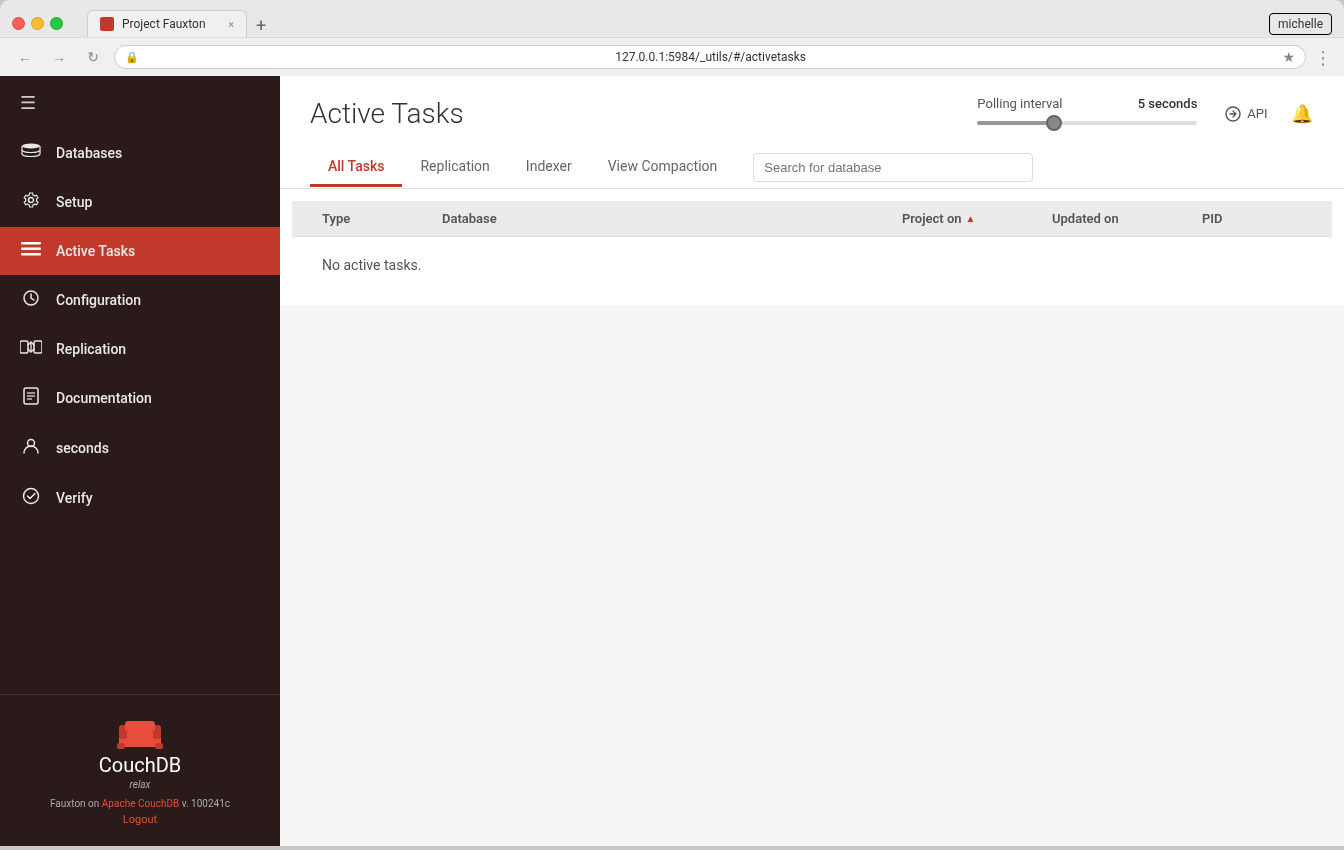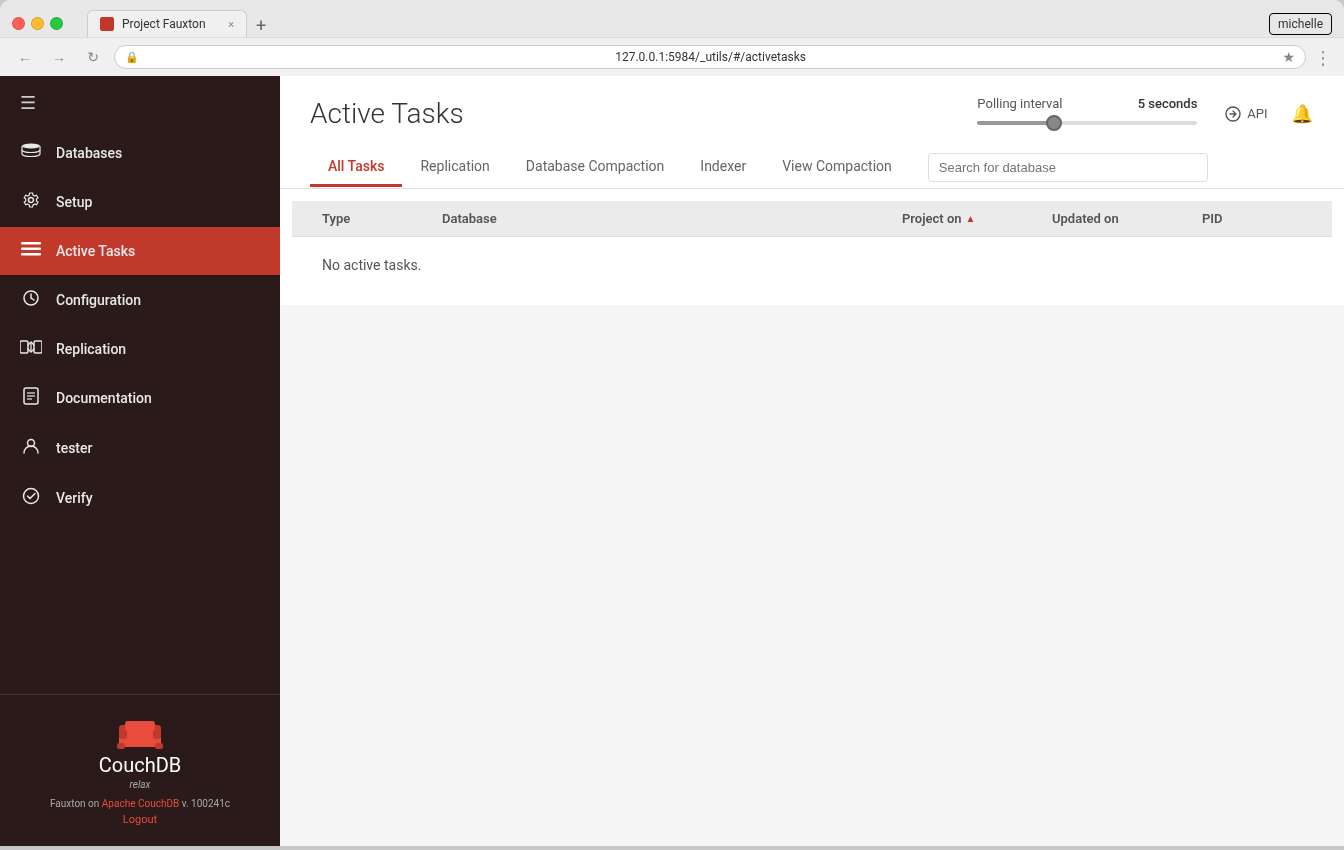--- a/index.html
+++ b/index.html
@@ -465,21 +465,21 @@
         </span>
         <span>Documentation</span>
       </div>
       <div class="sidebar-item">
         <span class="s-icon">
           <svg width="18" height="18" viewBox="0 0 18 18" fill="none">
             <circle cx="9" cy="6" r="3.5" stroke="#e8e8e8" stroke-width="1.5"></circle>
             <path d="M2 16c0-3.87 3.13-7 7-7s7 3.13 7 7" stroke="#e8e8e8" stroke-width="1.5" stroke-linecap="round"></path>
           </svg>
         </span>
-        <span>tester</span>
+        <span>seconds</span>
       </div>
       <div class="sidebar-item">
         <span class="s-icon">
           <svg width="18" height="18" viewBox="0 0 18 18" fill="none">
             <circle cx="9" cy="9" r="7.5" stroke="#e8e8e8" stroke-width="1.5"></circle>
             <path d="M5.5 9l2.5 2.5 5-5" stroke="#e8e8e8" stroke-width="1.5" stroke-linecap="round" stroke-linejoin="round"></path>
           </svg>
         </span>
         <span>Verify</span>
       </div>
@@ -538,23 +538,20 @@
         </div>
       </div>
       <div class="tabs-bar">
         <div class="tab active">
           <span>All Tasks</span>
         </div>
         <div class="tab">
           <span>Replication</span>
         </div>
         <div class="tab">
-          <span>Database Compaction</span>
-        </div>
-        <div class="tab">
           <span>Indexer</span>
         </div>
         <div class="tab">
           <span>View Compaction</span>
         </div>
         <div class="search-tab">
           <input type="text" class="search-input" placeholder="Search for database" style="">
         </div>
       </div>
     </div>

